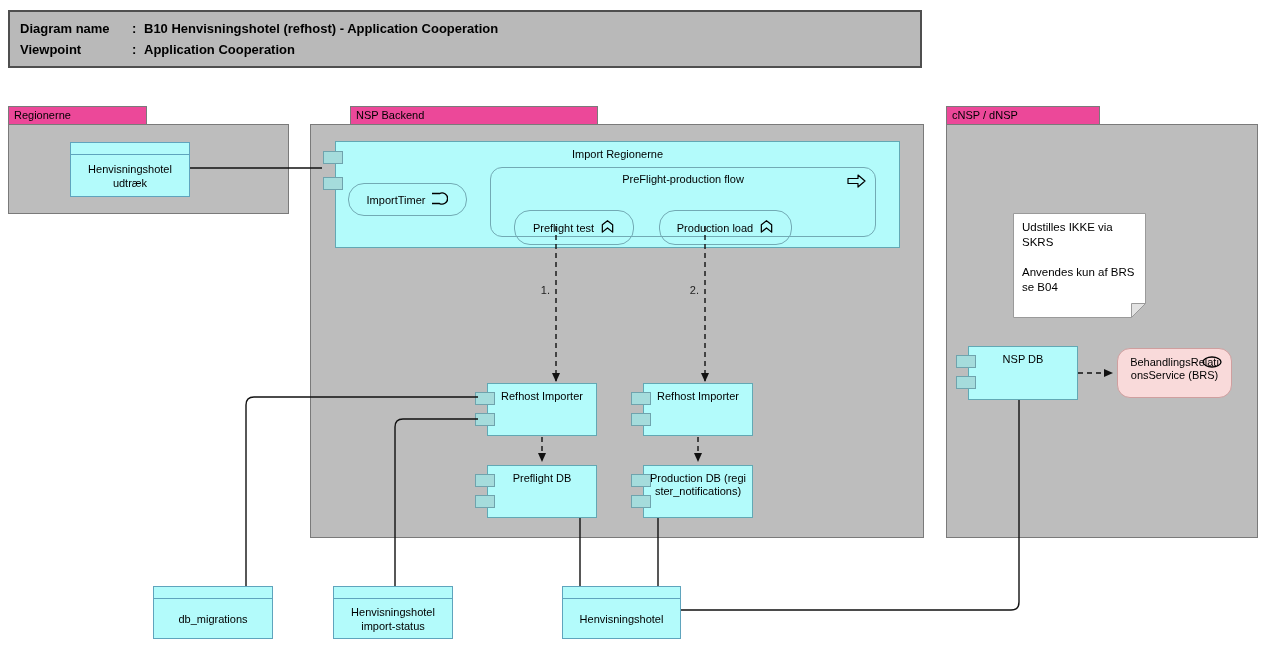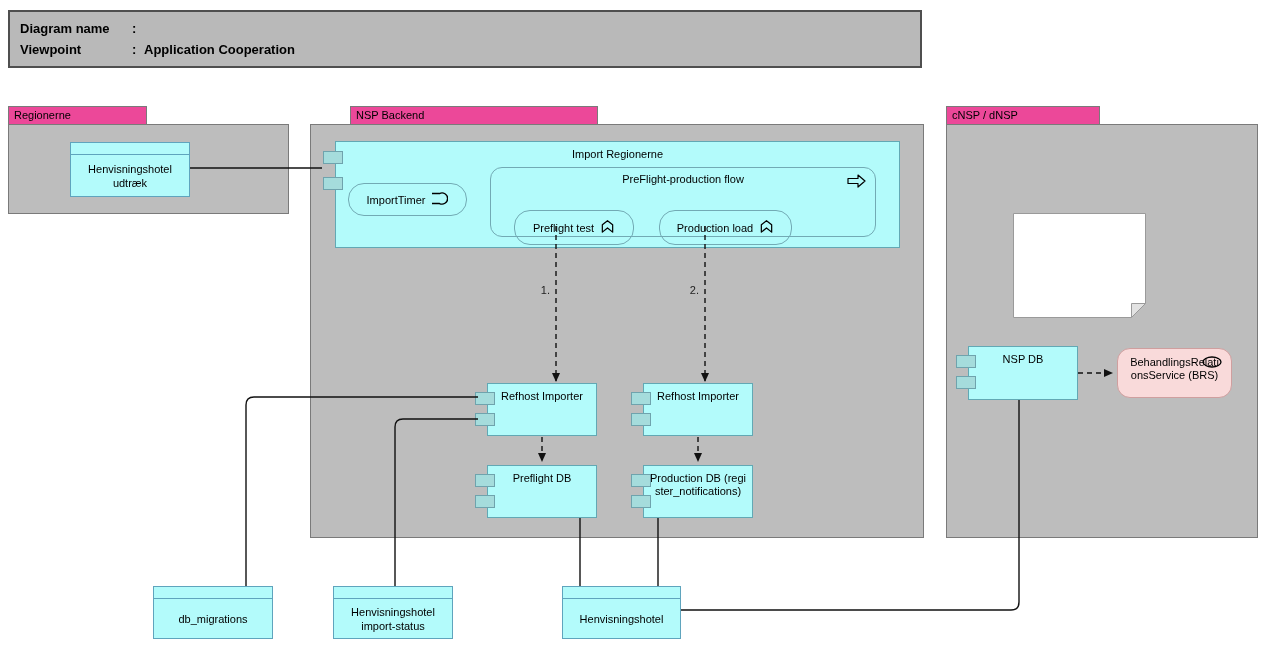--- a/index.html
+++ b/index.html
@@ -59,20 +59,21 @@
 </style>
 </head>
 <body>
 
 <div class="stage">
 
   <div class="titlebox">
     <div class="trow">
       <span>Diagram name</span>
       <span>:</span>
+      <span>B10 Henvisningshotel (refhost) - Application Cooperation</span>
     </div>
     <div class="trow">
       <span>Viewpoint</span>
       <span>:</span>
       <span>Application Cooperation</span>
     </div>
   </div>
 
   <div class="gtab" style="left:8px;top:106px;width:139px;">
     <span>Regionerne</span>
@@ -158,20 +159,26 @@
     <span class="port p1"></span>
     <span class="port p2"></span>
     <div class="clabel breakall">Production DB (register_notifications)</div>
   </div>
 
   <div class="note">
     <svg width="133" height="105" viewBox="0 0 133 105">
       <path d="M0.5 0.5 H132.5 V90.5 L118.5 104.5 H0.5 Z" fill="#ffffff" stroke="#9a9a9a"></path>
       <path d="M132.5 90.5 L118.5 90.5 L118.5 104.5 Z" fill="#e2e2e2" stroke="#9a9a9a"></path>
     </svg>
+    <div class="notetext">
+      <div>Udstilles IKKE via SKRS</div>
+      <div class="notegap"></div>
+      <div>Anvendes kun af BRS</div>
+      <div>se B04</div>
+    </div>
   </div>
 
   <div class="comp" style="left:968px;top:346px;width:110px;height:54px;">
     <span class="port p1"></span>
     <span class="port p2"></span>
     <div class="clabel">NSP DB</div>
   </div>
 
   <div class="brs" style="left:1117px;top:348px;width:115px;height:50px;">
     <span class="brsicon">

